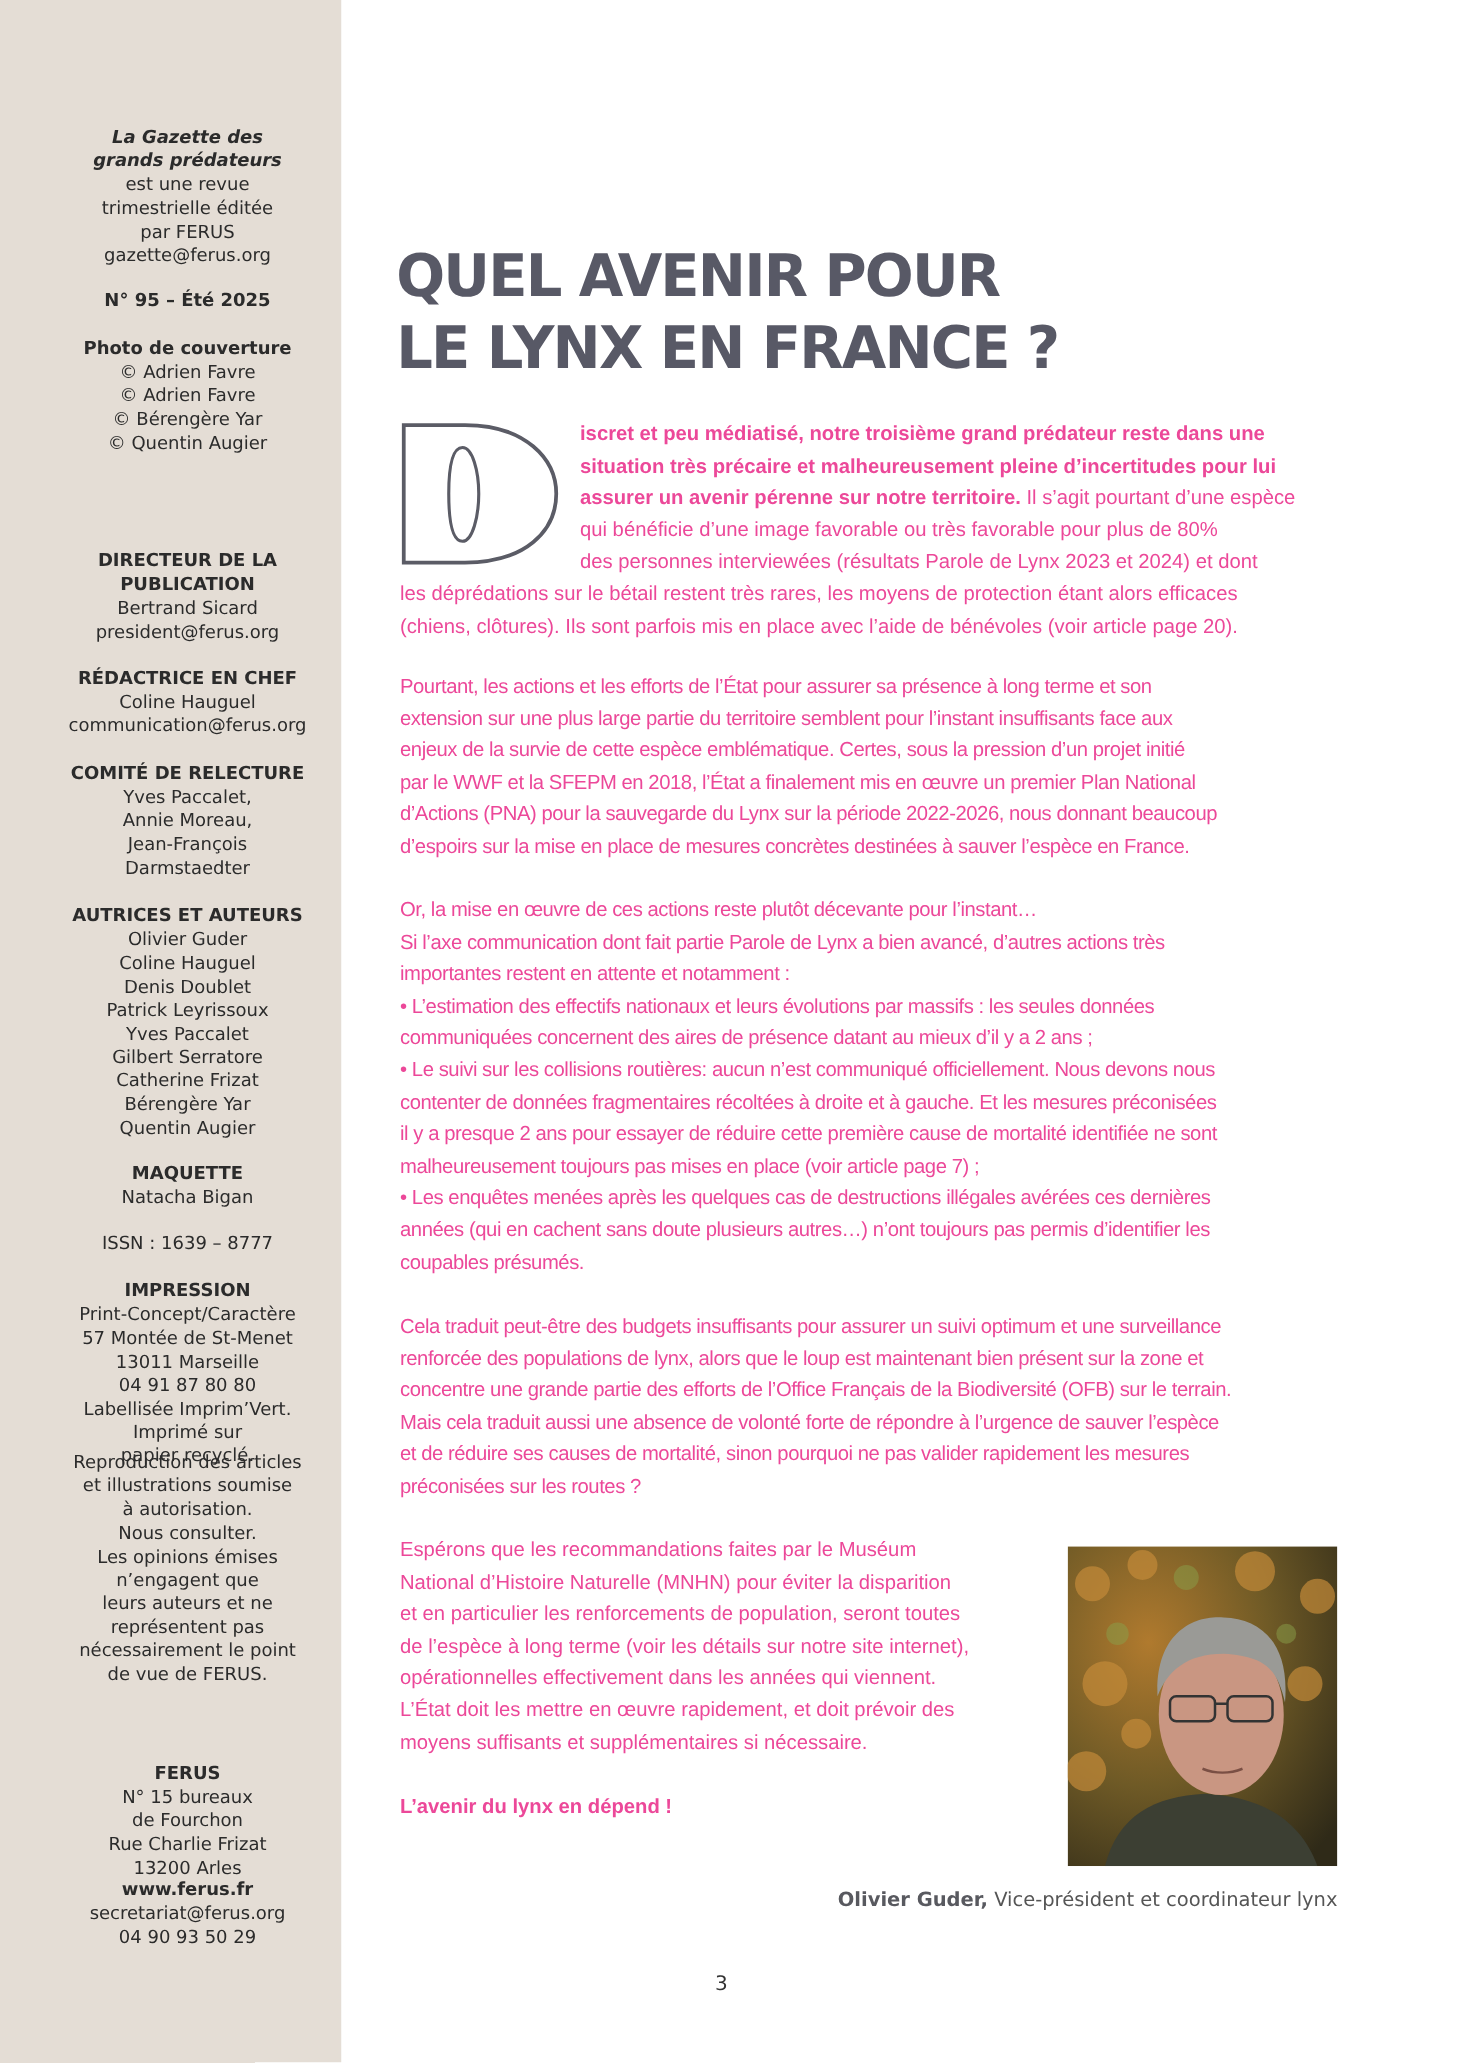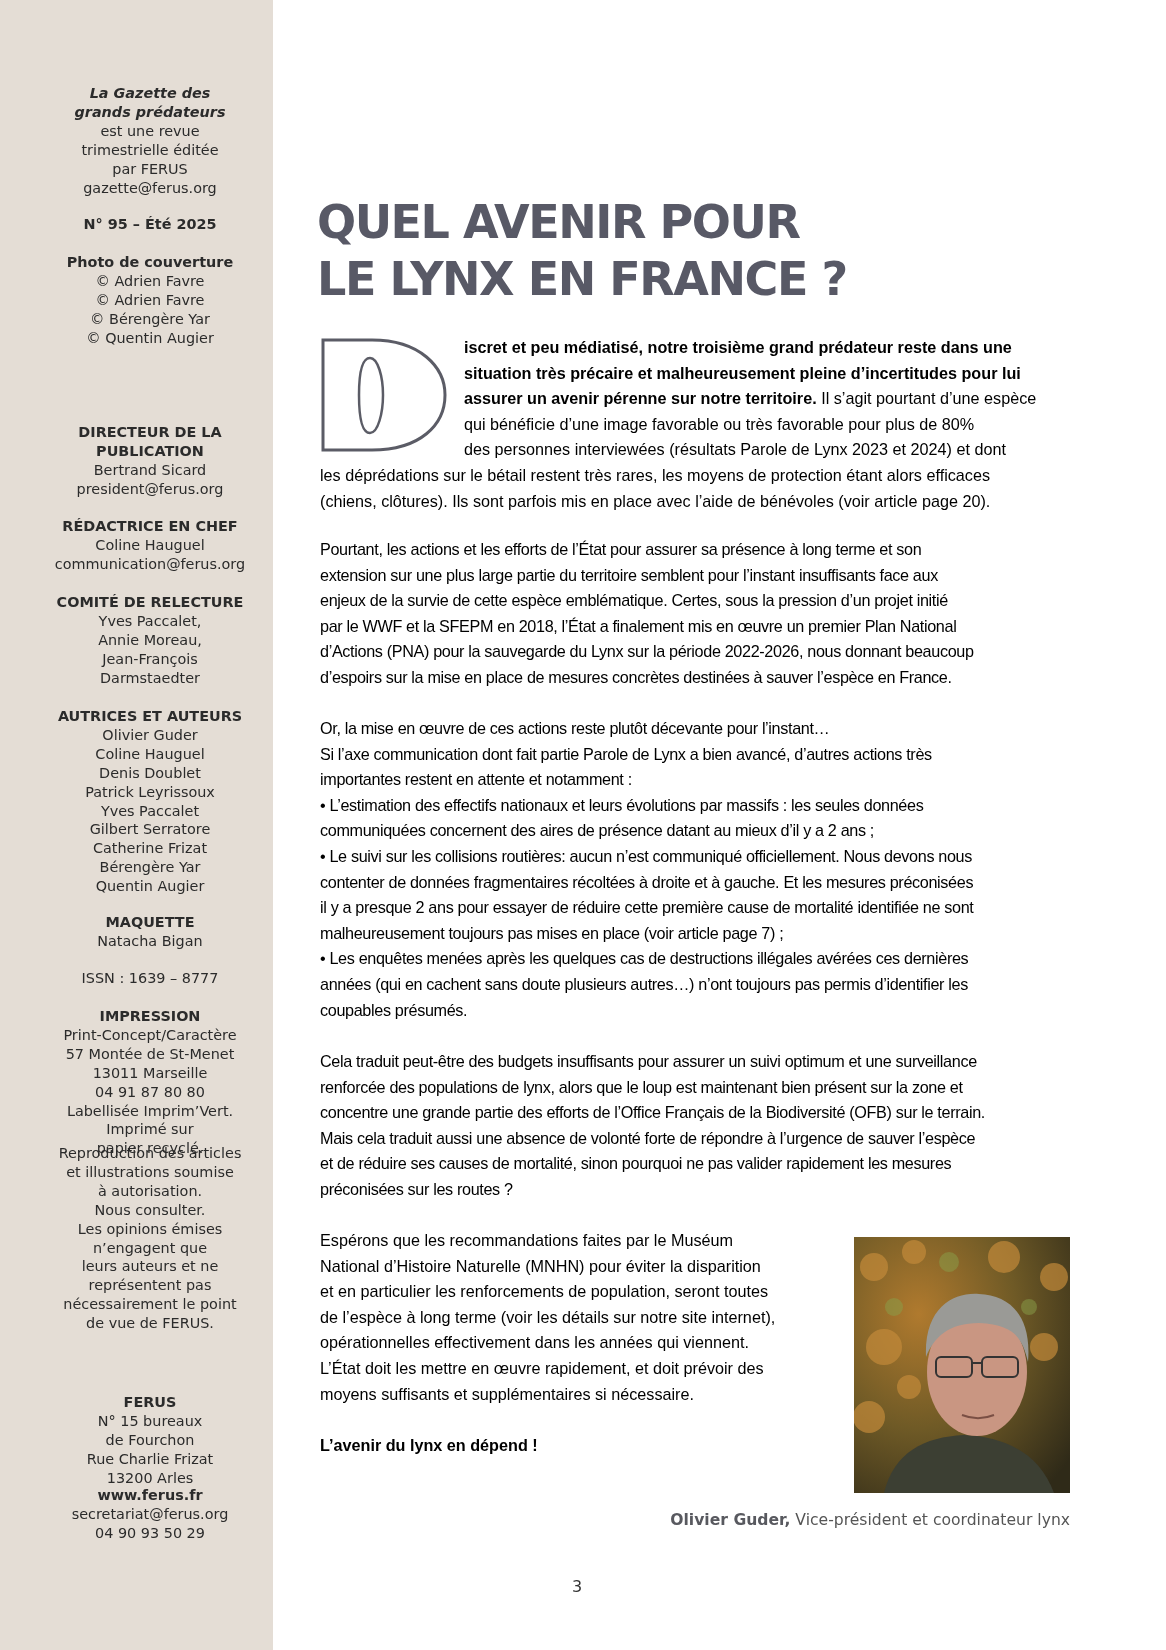--- a/index.html
+++ b/index.html
@@ -7,40 +7,40 @@
     width: 1166px; height: 1650px; position: relative; overflow: hidden;
     background: #ffffff; color: #2a2a2a;
     font-family: "DejaVu Sans", sans-serif;
   }
   .sidebar {
     position: absolute; left: 0; top: 0; width: 273px; height: 1650px;
     background: #e4ddd5;
   }
   .sb-block {
     position: absolute; left: 40px; width: 220px; text-align: center;
-    font-size: 14.4px; line-height: 18.9px; color: #2b2b2b;
+    font-size: 14.4px; line-height: 18.9px; color: #2b2b2b; margin-top: 17px;
   }
   .sb-block .t { font-weight: bold; }
   .sb-block .ti { font-weight: bold; font-style: italic; }
   .sb-line { display: block; white-space: nowrap; }
 
   .title {
     position: absolute; left: 317px; top: 193px;
     font-family: "DejaVu Sans", sans-serif; font-weight: bold;
     font-size: 47px; line-height: 57px; color: #585966;
     letter-spacing: -1.5px; transform: scaleX(0.98); transform-origin: left top;
   }
   .title span { display: block; white-space: nowrap; }
 
   .dropcap {
     position: absolute; left: 320px; top: 337px; width: 128px; height: 116px;
   }
   .article {
     position: absolute; left: 320px; width: 745px;
-    font-size: 16.2px; line-height: 25.6px; color: #000000;
+    font-size: 16.2px; line-height: 25.6px; color: #ec4899;
     font-family: "Liberation Sans", sans-serif;
   }
   .line { display: block; white-space: nowrap; }
   .b { font-weight: bold; }
   .cond { font-family: "Liberation Sans", sans-serif; letter-spacing: -0.35px; }
 
   .photo {
     position: absolute; left: 854px; top: 1237px; width: 216px; height: 256px;
     overflow: hidden;
   }

